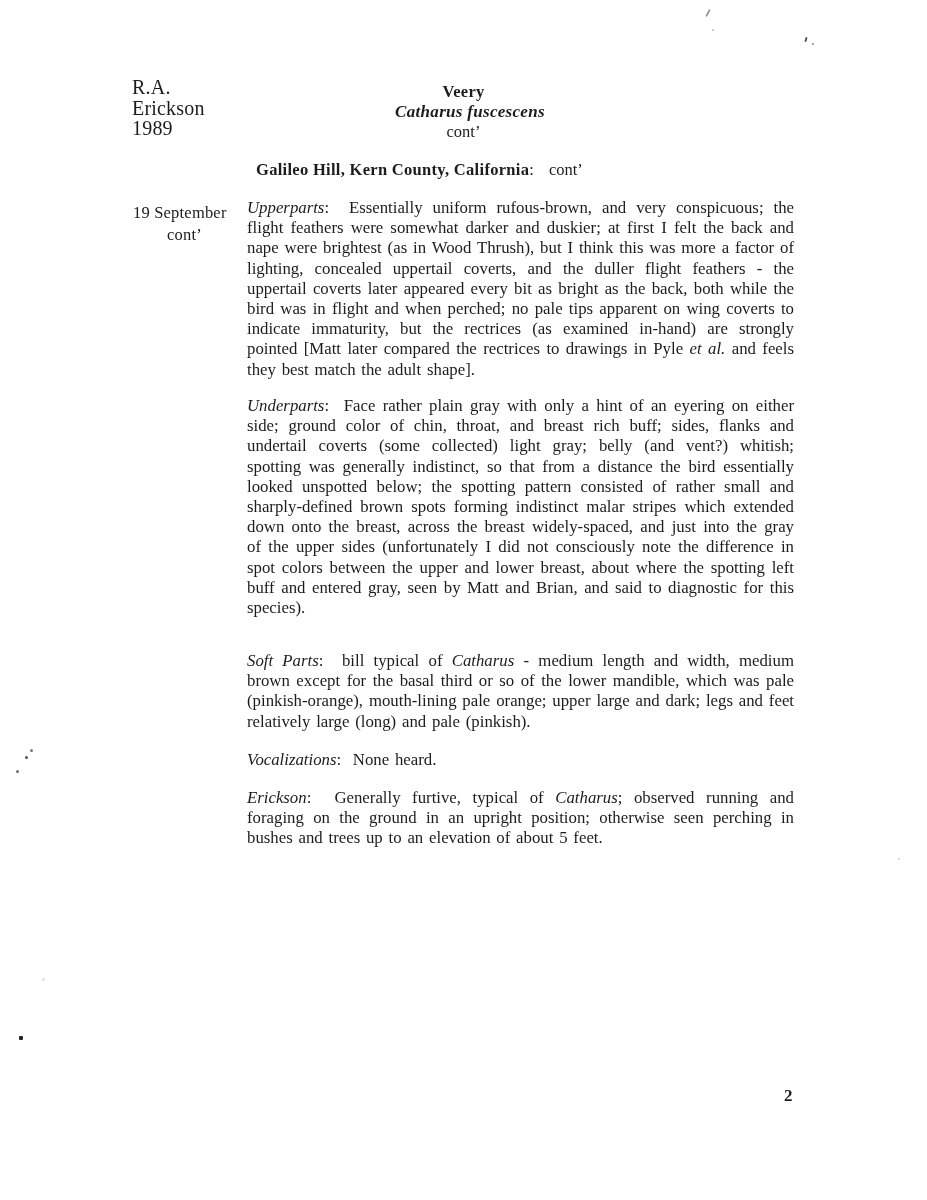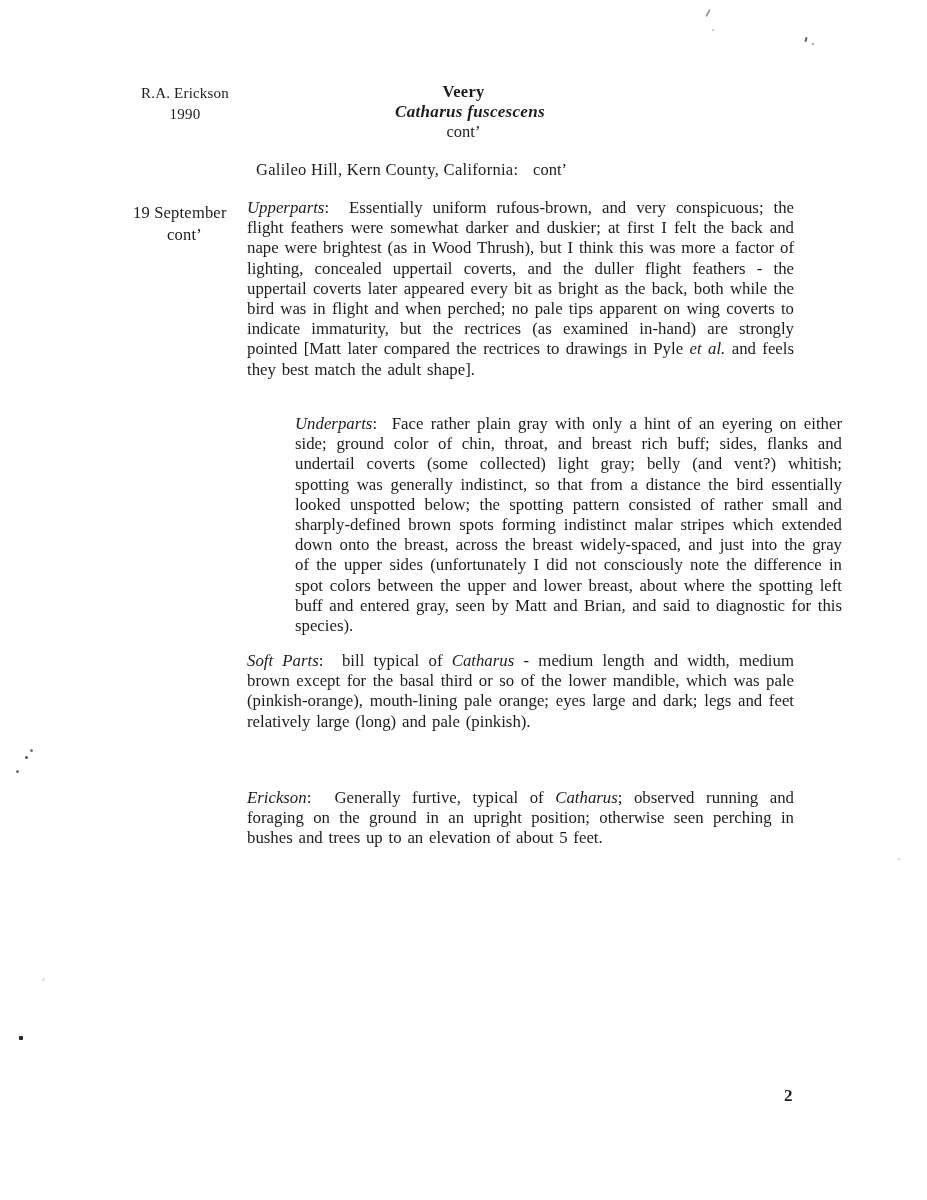--- a/index.html
+++ b/index.html
@@ -7,63 +7,63 @@
     position:relative;
     width:927px;height:1200px;
     margin:0 auto;
     background:#ffffff;
     font-family:"Liberation Serif",serif;
     color:#1c1c1c;
     overflow:hidden;
   }
   
   .author-block{
-    position:absolute;left:132px;top:83px;width:106px;
-    text-align:center;font-size:15px;line-height:20.5px;letter-spacing:0.2px;
+    position:absolute;left:132px;top:77px;width:106px;
+    font-size:20px;line-height:20.5px;letter-spacing:0.2px;
   }
   .title-block{
     position:absolute;left:0;top:82px;width:927px;
     text-align:center;font-size:16.5px;line-height:19.8px;
   }
   .t-bold{font-weight:bold;letter-spacing:0.3px;}
   .t-boldital{font-weight:bold;font-style:italic;font-size:17px;letter-spacing:0.3px;padding-left:13px;}
   
   .date-block{
     position:absolute;left:133px;top:160px;
     font-size:16.5px;line-height:22px;letter-spacing:0.2px;margin-top:42px;
   }
   .date-cont{padding-left:34px;}
   .loc-line{position:absolute;left:256px;top:160px;font-size:16.5px;}
-  .loc-name{font-weight:normal;letter-spacing:0.3px;}
+  .loc-name{font-weight:bold;letter-spacing:0.3px;}
   .loc-cont{margin-left:15px;}
   
   .body-col{position:absolute;left:247px;top:0;width:547px;height:1200px;text-decoration:underline;}
   .sec{
     position:absolute;left:0;margin:0;width:547px;
     text-align:justify;
     font-size:16.8px;line-height:20.2px;word-spacing:1.6px;
   }
   .sec-upperparts{top:198px;}
-  .sec-underparts{top:414px;margin-left:48px;}
+  .sec-underparts{top:396px;}
   .sec-softparts{top:651px;}
   .sec-vocalizations{top:750px;}
   .sec-behavior{top:788px;}
   .it{font-style:italic;}
   .page-num{position:absolute;left:784px;top:1086px;font-size:17px;font-weight:bold;}
   
   .speck{position:absolute;border-radius:50%;}
 </style>
 </head>
 <body>
 
 <div class="page">
 
   <div class="author-block">
     <div>R.A. Erickson</div>
-    <div>1990</div>
+    <div>1989</div>
   </div>
 
   <div class="title-block">
     <div class="t-bold">Veery</div>
     <div class="t-boldital">Catharus fuscescens</div>
     <div>cont’</div>
   </div>
 
   <div class="date-block">
     <div>19 September</div>
@@ -71,22 +71,23 @@
   </div>
 
   <div class="loc-line"><span class="loc-name">Galileo Hill, Kern County, California</span><span>:</span><span class="loc-cont">cont’</span></div>
 
   <div class="body-col">
 
     <p class="sec sec-upperparts"><span class="it">Upperparts</span><span>:&nbsp; Essentially uniform rufous-brown, and very conspicuous; the flight feathers were somewhat darker and duskier; at first I felt the back and nape were brightest (as in Wood Thrush), but I think this was more a factor of lighting, concealed uppertail coverts, and the duller flight feathers - the uppertail coverts later appeared every bit as bright as the back, both while the bird was in flight and when perched; no pale tips apparent on wing coverts to indicate immaturity, but the rectrices (as examined in-hand) are strongly pointed [Matt later compared the rectrices to drawings in Pyle </span><span class="it">et al.</span><span> and feels they best match the adult shape].</span></p>
 
     <p class="sec sec-underparts"><span class="it">Underparts</span><span>:&nbsp; Face rather plain gray with only a hint of an eyering on either side; ground color of chin, throat, and breast rich buff; sides, flanks and undertail coverts (some collected) light gray; belly (and vent?) whitish; spotting was generally indistinct, so that from a distance the bird essentially looked unspotted below; the spotting pattern consisted of rather small and sharply-defined brown spots forming indistinct malar stripes which extended down onto the breast, across the breast widely-spaced, and just into the gray of the upper sides (unfortunately I did not consciously note the difference in spot colors between the upper and lower breast, about where the spotting left buff and entered gray, seen by Matt and Brian, and said to diagnostic for this species).</span></p>
 
-    <p class="sec sec-softparts"><span class="it">Soft Parts</span><span>:&nbsp; bill typical of </span><span class="it">Catharus</span><span> - medium length and width, medium brown except for the basal third or so of the lower mandible, which was pale (pinkish-orange), mouth-lining pale orange; eyes large and dark; legs and feet relatively large (long) and pale (pinkish).</span></p>
+    <p class="sec sec-softparts"><span class="it">Soft Parts</span><span>:&nbsp; bill typical of </span><span class="it">Catharus</span><span> - medium length and width, medium brown except for the basal third or so of the lower mandible, which was pale (pinkish-orange), mouth-lining pale orange; upper large and dark; legs and feet relatively large (long) and pale (pinkish).</span></p>
 
+    <p class="sec sec-vocalizations"><span class="it">Vocalizations</span><span>:&nbsp; None heard.</span></p>
 
     <p class="sec sec-behavior"><span class="it">Erickson</span><span>:&nbsp; Generally furtive, typical of </span><span class="it">Catharus</span><span>; observed running and foraging on the ground in an upright position; otherwise seen perching in bushes and trees up to an elevation of about 5 feet.</span></p>
 
   </div>
 
   <div class="page-num">2</div>
 
   <div class="speck" style="left:707px;top:9px;width:2px;height:8px;background:#9a9a9a;border-radius:1px;transform:rotate(28deg);"></div>
   <div class="speck" style="left:712px;top:29px;width:2px;height:2px;background:#b8b8b8;"></div>
   <div class="speck" style="left:805px;top:37px;width:2px;height:5px;background:#5d5d5d;border-radius:1px;transform:rotate(14deg);"></div>

